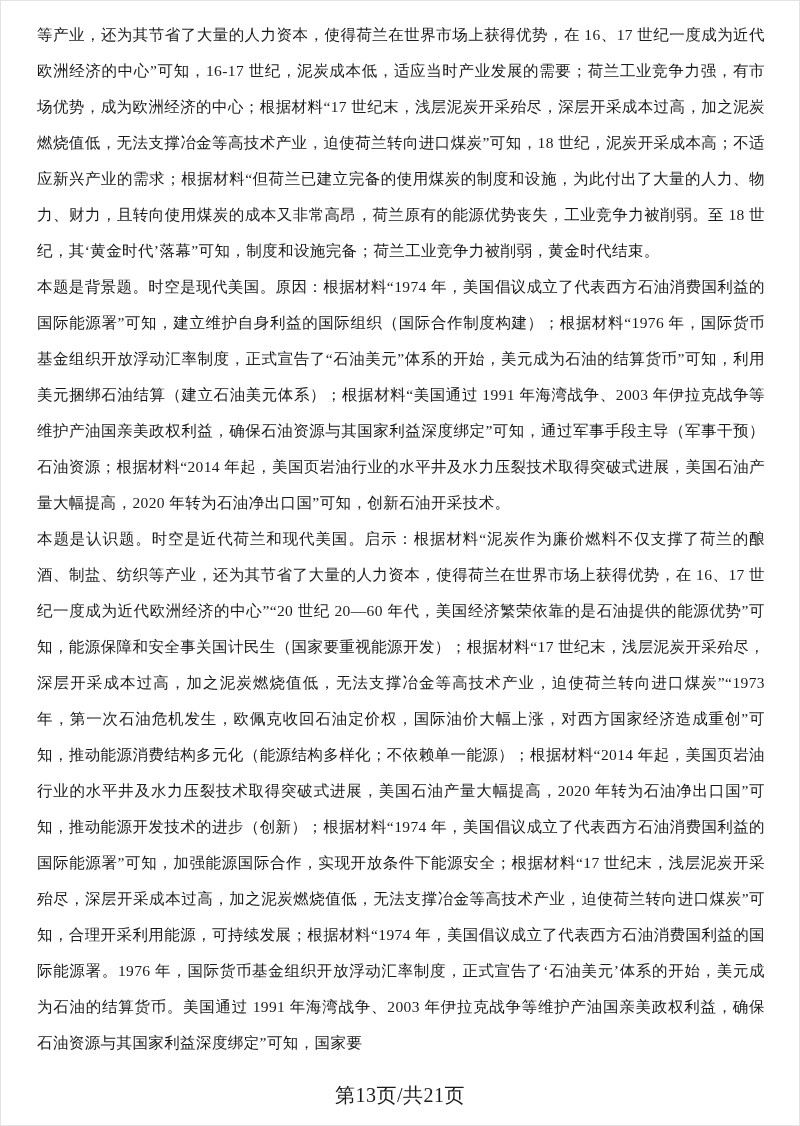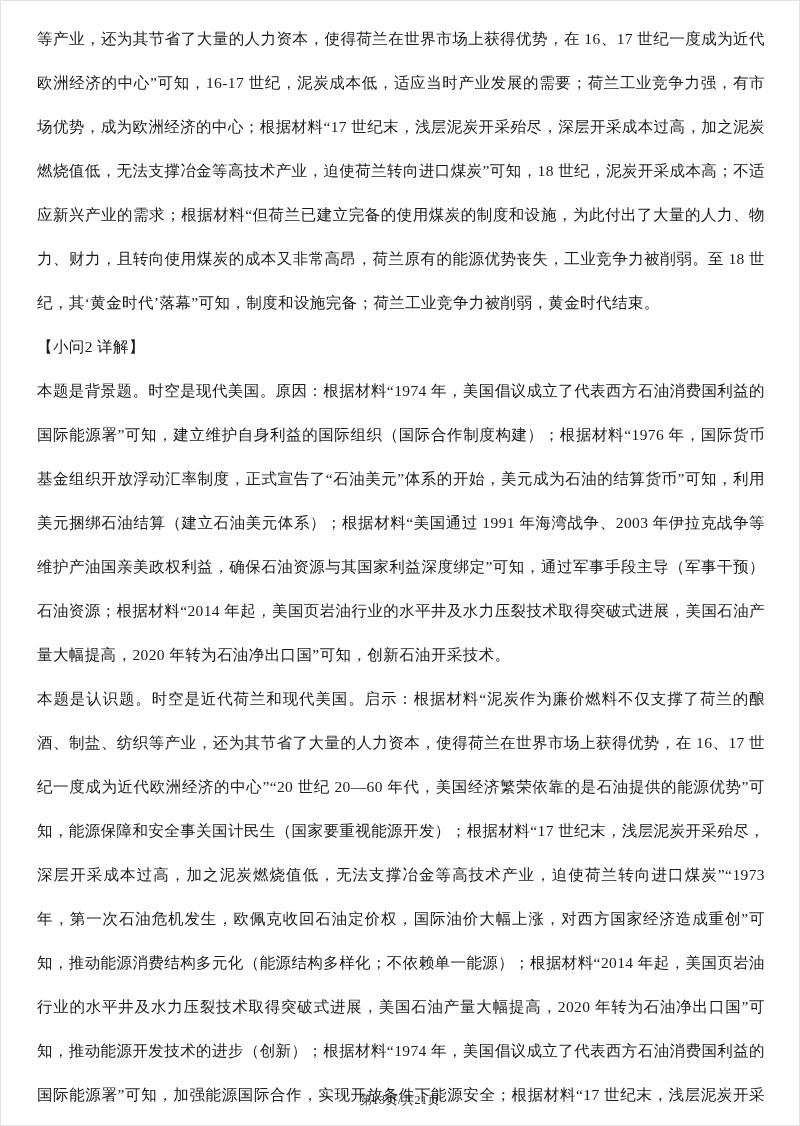--- a/index.html
+++ b/index.html
@@ -21,42 +21,41 @@
   }
   .content {
     position: absolute;
     top: 16px;
     left: 36px;
     right: 34px;
   }
   .para {
     margin: 0;
     font-size: 15.5px;
-    line-height: 44px;
+    line-height: 36px;
     text-align: justify;
     letter-spacing: 0.4px;
   }
   .heading {
     text-align: left;
   }
   .footer {
     position: absolute;
     bottom: 16px;
     left: 0;
     right: 0;
     text-align: center;
-    font-size: 12px;
+    font-size: 20px;
     color: #1a1a1a;
     letter-spacing: 0.5px;
   }
 </style>
 </head>
 <body>
 
 <div class="page">
   <div class="content">
     <p class="para">等产业，还为其节省了大量的人力资本，使得荷兰在世界市场上获得优势，在 16、17 世纪一度成为近代欧洲经济的中心”可知，16-17 世纪，泥炭成本低，适应当时产业发展的需要；荷兰工业竞争力强，有市场优势，成为欧洲经济的中心；根据材料“17 世纪末，浅层泥炭开采殆尽，深层开采成本过高，加之泥炭燃烧值低，无法支撑冶金等高技术产业，迫使荷兰转向进口煤炭”可知，18 世纪，泥炭开采成本高；不适应新兴产业的需求；根据材料“但荷兰已建立完备的使用煤炭的制度和设施，为此付出了大量的人力、物力、财力，且转向使用煤炭的成本又非常高昂，荷兰原有的能源优势丧失，工业竞争力被削弱。至 18 世纪，其‘黄金时代’落幕”可知，制度和设施完备；荷兰工业竞争力被削弱，黄金时代结束。</p>
-    <p class="para heading">【小问2 详解】</p>
     <p class="para">本题是背景题。时空是现代美国。原因：根据材料“1974 年，美国倡议成立了代表西方石油消费国利益的国际能源署”可知，建立维护自身利益的国际组织（国际合作制度构建）；根据材料“1976 年，国际货币基金组织开放浮动汇率制度，正式宣告了“石油美元”体系的开始，美元成为石油的结算货币”可知，利用美元捆绑石油结算（建立石油美元体系）；根据材料“美国通过 1991 年海湾战争、2003 年伊拉克战争等维护产油国亲美政权利益，确保石油资源与其国家利益深度绑定”可知，通过军事手段主导（军事干预）石油资源；根据材料“2014 年起，美国页岩油行业的水平井及水力压裂技术取得突破式进展，美国石油产量大幅提高，2020 年转为石油净出口国”可知，创新石油开采技术。</p>
     <p class="para">本题是认识题。时空是近代荷兰和现代美国。启示：根据材料“泥炭作为廉价燃料不仅支撑了荷兰的酿酒、制盐、纺织等产业，还为其节省了大量的人力资本，使得荷兰在世界市场上获得优势，在 16、17 世纪一度成为近代欧洲经济的中心”“20 世纪 20—60 年代，美国经济繁荣依靠的是石油提供的能源优势”可知，能源保障和安全事关国计民生（国家要重视能源开发）；根据材料“17 世纪末，浅层泥炭开采殆尽，深层开采成本过高，加之泥炭燃烧值低，无法支撑冶金等高技术产业，迫使荷兰转向进口煤炭”“1973 年，第一次石油危机发生，欧佩克收回石油定价权，国际油价大幅上涨，对西方国家经济造成重创”可知，推动能源消费结构多元化（能源结构多样化；不依赖单一能源）；根据材料“2014 年起，美国页岩油行业的水平井及水力压裂技术取得突破式进展，美国石油产量大幅提高，2020 年转为石油净出口国”可知，推动能源开发技术的进步（创新）；根据材料“1974 年，美国倡议成立了代表西方石油消费国利益的国际能源署”可知，加强能源国际合作，实现开放条件下能源安全；根据材料“17 世纪末，浅层泥炭开采殆尽，深层开采成本过高，加之泥炭燃烧值低，无法支撑冶金等高技术产业，迫使荷兰转向进口煤炭”可知，合理开采利用能源，可持续发展；根据材料“1974 年，美国倡议成立了代表西方石油消费国利益的国际能源署。1976 年，国际货币基金组织开放浮动汇率制度，正式宣告了‘石油美元’体系的开始，美元成为石油的结算货币。美国通过 1991 年海湾战争、2003 年伊拉克战争等维护产油国亲美政权利益，确保石油资源与其国家利益深度绑定”可知，国家要</p>
   </div>
   <div class="footer">第13页/共21页</div>
 </div>
 
 </body></html>

